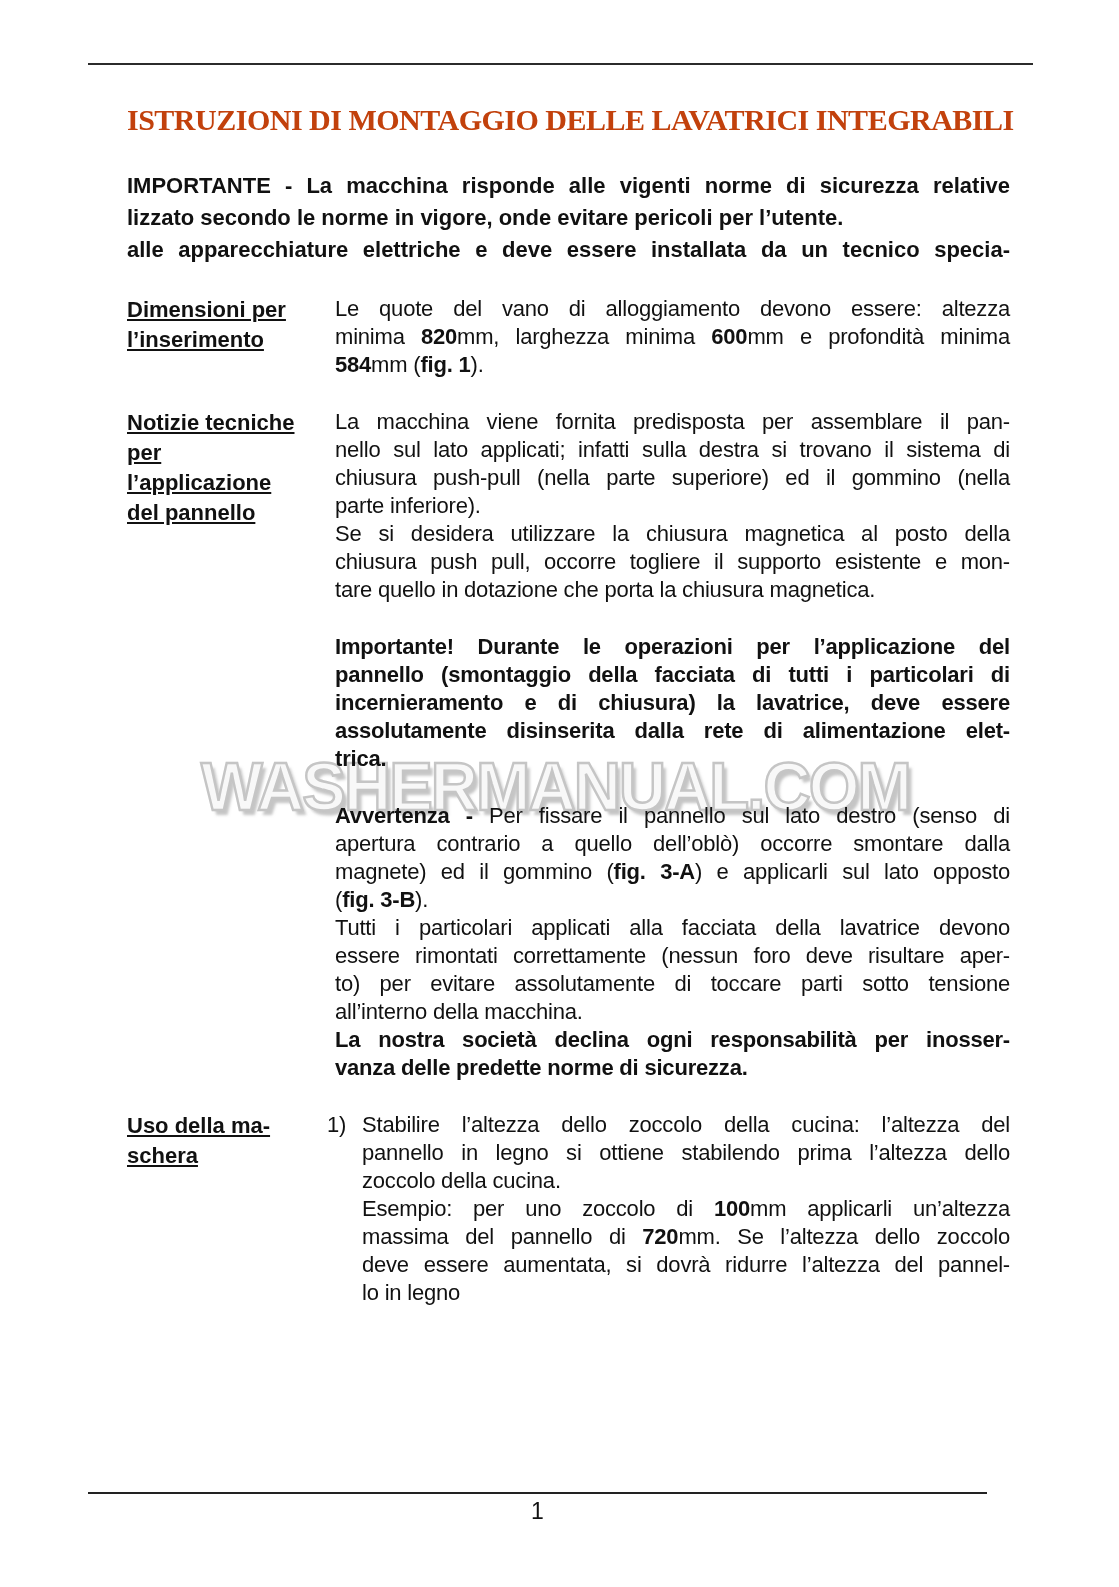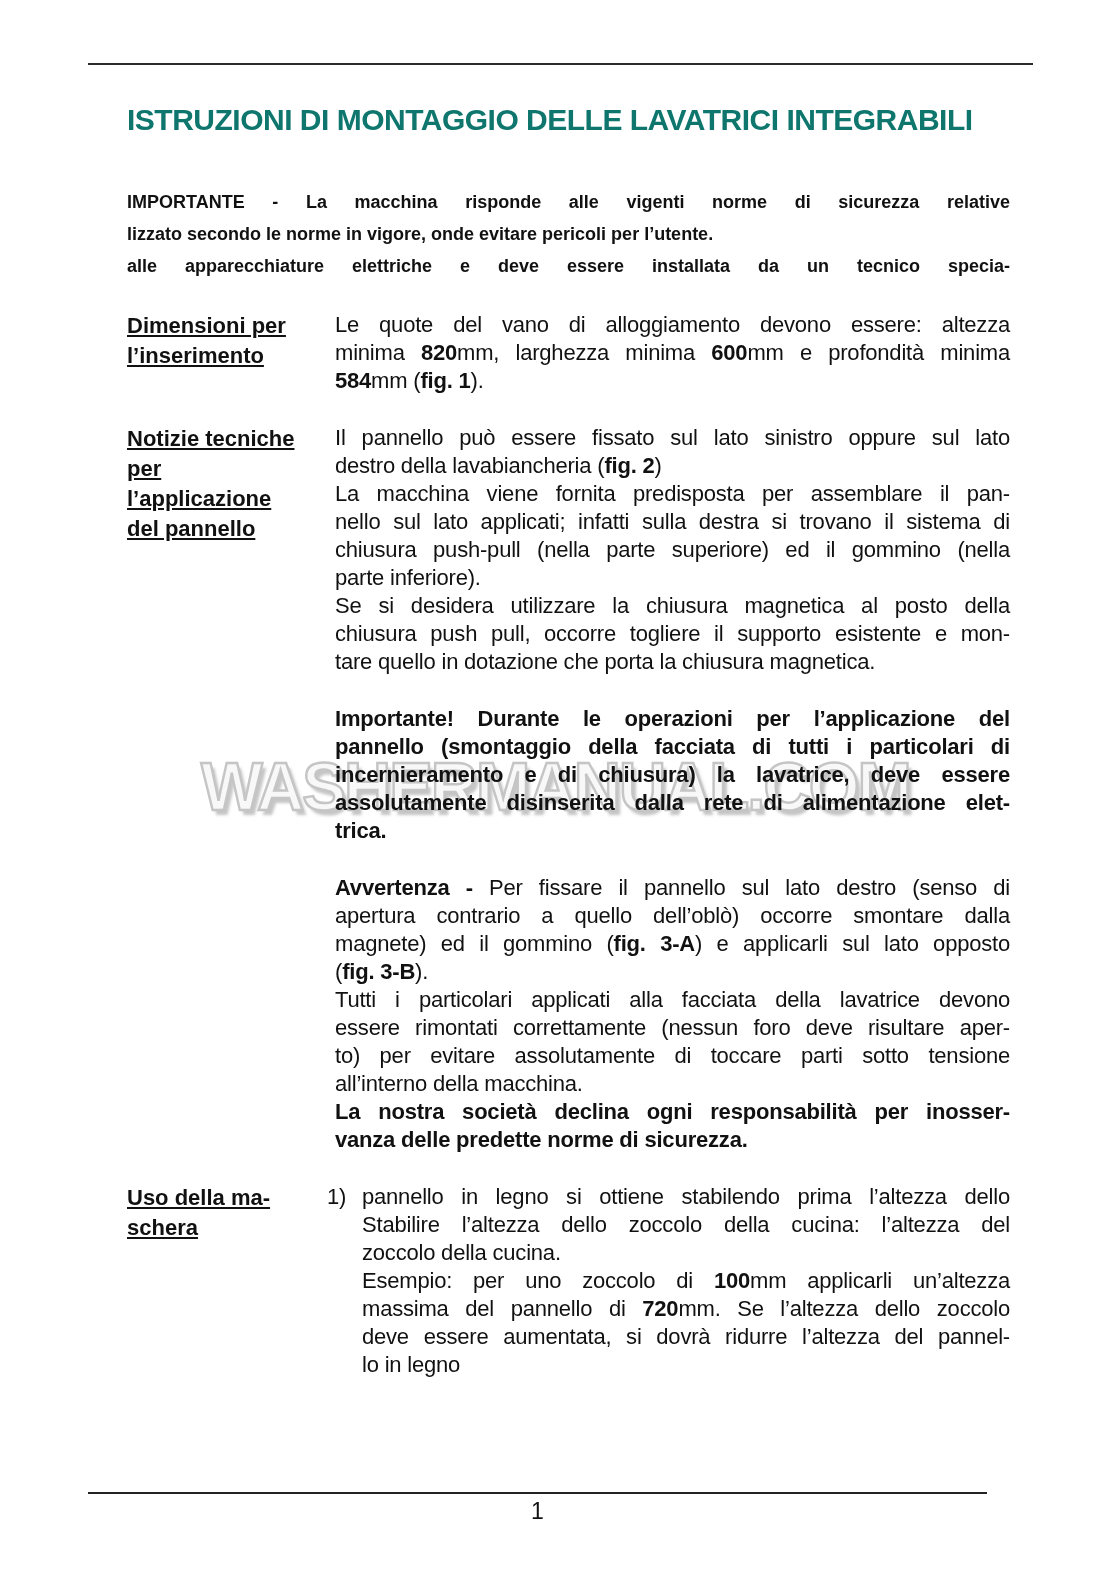--- a/index.html
+++ b/index.html
@@ -23,26 +23,27 @@
     color: #f8f8f8;
     -webkit-text-stroke: 2.5px #c5c5c5;
     text-shadow: 4px 5px 3px rgba(150,150,150,0.55);
     transform: scaleX(0.96); transform-origin: left center;
   }
   .content {
     position: absolute; left: 127px; top: 100px;
     width: 883px; z-index: 1;
   }
   .title {
-    margin: 0 0 46px 0;
+    margin: 0 0 30px 0;
     font-size: 30px; font-weight: 700; letter-spacing: -0.5px;
-    line-height: 40px; color: #0f766e;
+    line-height: 40px; color: #c2410c;
     white-space: nowrap;
+    font-family: Liberation Serif, serif;
   }
-  .intro { font-size: 18px; line-height: 32px; margin-bottom: 28px; }
+  .intro { font-size: 22px; line-height: 32px; margin-bottom: 28px; }
   .intro .tline span { font-weight: 700; }
   .section {
     display: grid;
     grid-template-columns: 208px 675px;
     margin-top: 29px;
   }
   .label { font-size: 22px; font-weight: 700; line-height: 30px; padding-top: 0; text-decoration: underline; }
   .labline { white-space: nowrap; }
   .sbody { font-size: 22px; line-height: 28px; letter-spacing: -0.2px; }
   .tline { text-align: justify; text-align-last: justify; }
@@ -93,24 +94,20 @@
         </div>
         <div class="section">
           <div class="label">
             <div class="labline">Notizie tecniche</div>
             <div class="labline">per</div>
             <div class="labline">l’applicazione</div>
             <div class="labline">del pannello</div>
           </div>
           <div class="sbody">
             <div class="block">
-              <div class="tline"><span>Il pannello può essere fissato sul lato sinistro oppure sul lato</span></div>
-              <div class="tline tlast"><span>destro della lavabiancheria (</span><span class="b">fig. 2</span><span>)</span></div>
-            </div>
-            <div class="block">
               <div class="tline"><span>La macchina viene fornita predisposta per assemblare il pan-</span></div>
               <div class="tline"><span>nello sul lato applicati; infatti sulla destra si trovano il sistema di</span></div>
               <div class="tline"><span>chiusura push-pull (nella parte superiore) ed il gommino (nella</span></div>
               <div class="tline tlast"><span>parte inferiore).</span></div>
             </div>
             <div class="block">
               <div class="tline"><span>Se si desidera utilizzare la chiusura magnetica al posto della</span></div>
               <div class="tline"><span>chiusura push pull, occorre togliere il supporto esistente e mon-</span></div>
               <div class="tline tlast"><span>tare quello in dotazione che porta la chiusura magnetica.</span></div>
             </div>
@@ -140,22 +137,22 @@
           </div>
         </div>
         <div class="section">
           <div class="label">
             <div class="labline">Uso della ma-</div>
             <div class="labline">schera</div>
           </div>
           <div class="sbody">
             <div class="block numbered">
               <span class="num">1)</span>
+              <div class="tline"><span>Stabilire l’altezza dello zoccolo della cucina: l’altezza del</span></div>
               <div class="tline"><span>pannello in legno si ottiene stabilendo prima l’altezza dello</span></div>
-              <div class="tline"><span>Stabilire l’altezza dello zoccolo della cucina: l’altezza del</span></div>
               <div class="tline tlast"><span>zoccolo della cucina.</span></div>
               <div class="tline"><span>Esempio: per uno zoccolo di </span><span class="b">100</span><span>mm applicarli un’altezza</span></div>
               <div class="tline"><span>massima del pannello di </span><span class="b">720</span><span>mm. Se l’altezza dello zoccolo</span></div>
               <div class="tline"><span>deve essere aumentata, si dovrà ridurre l’altezza del pannel-</span></div>
               <div class="tline tlast"><span>lo in legno</span></div>
             </div>
           </div>
         </div>
       </div>
   </div>

